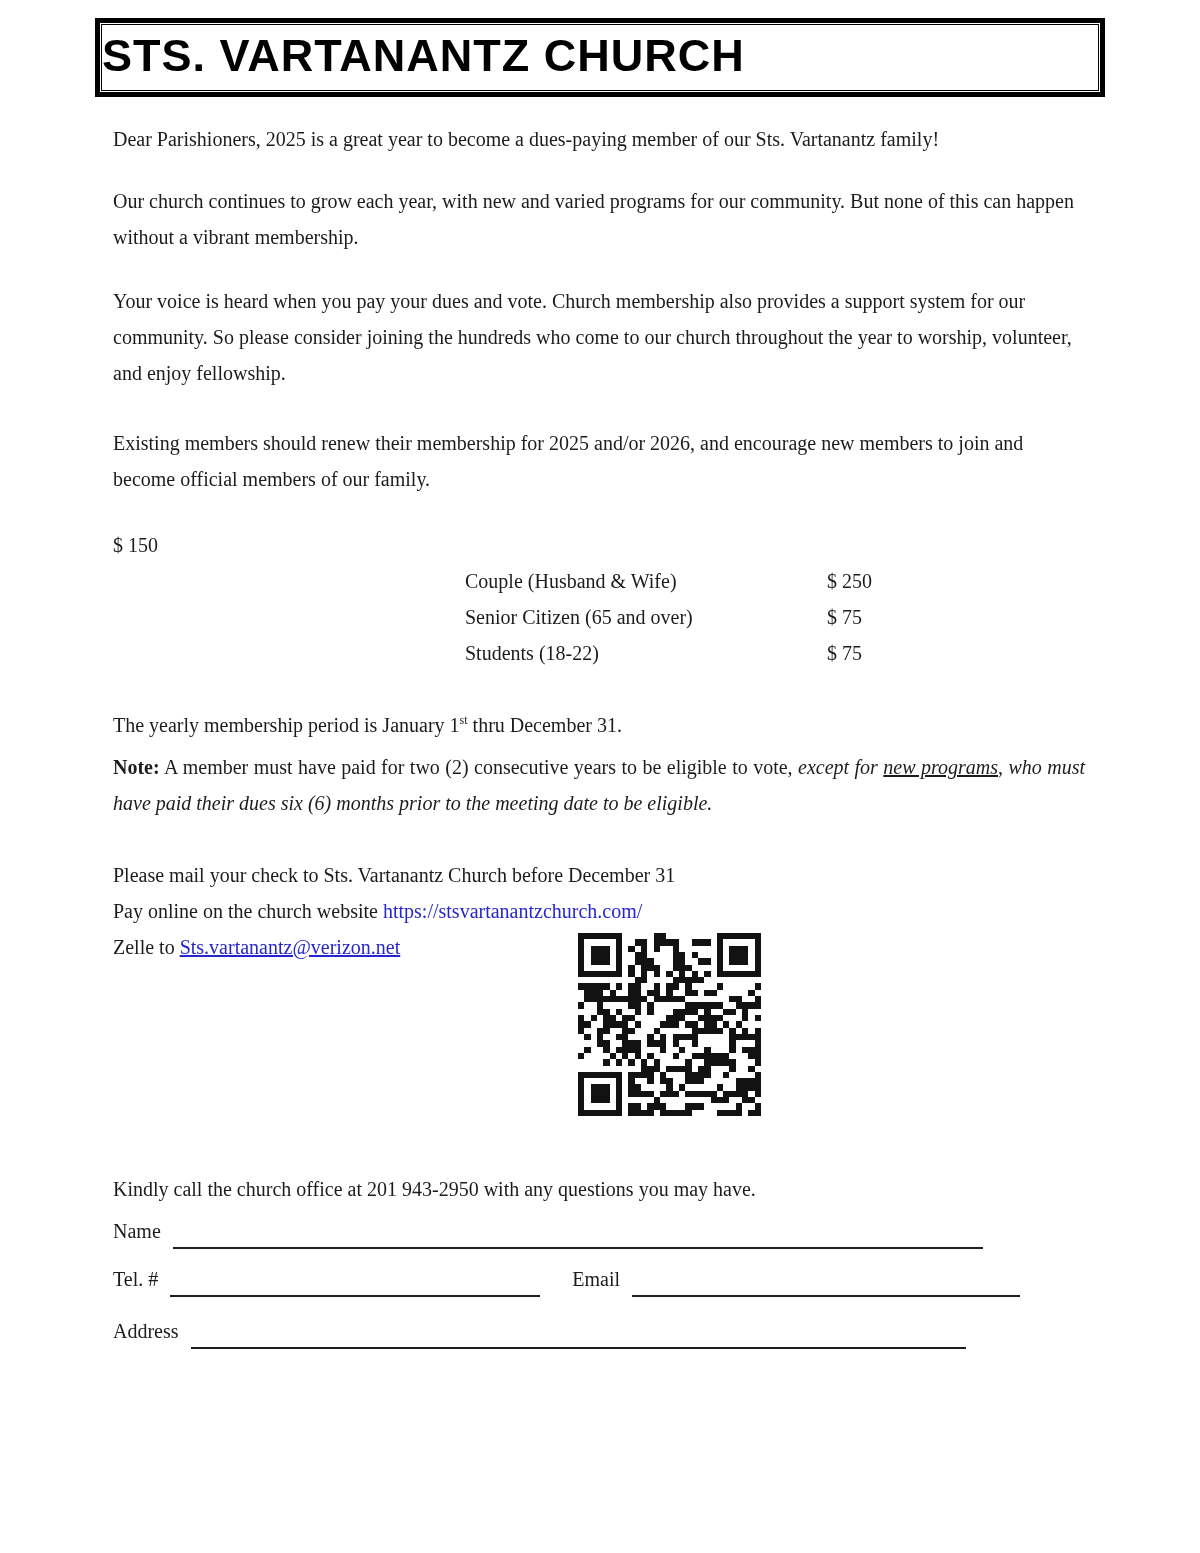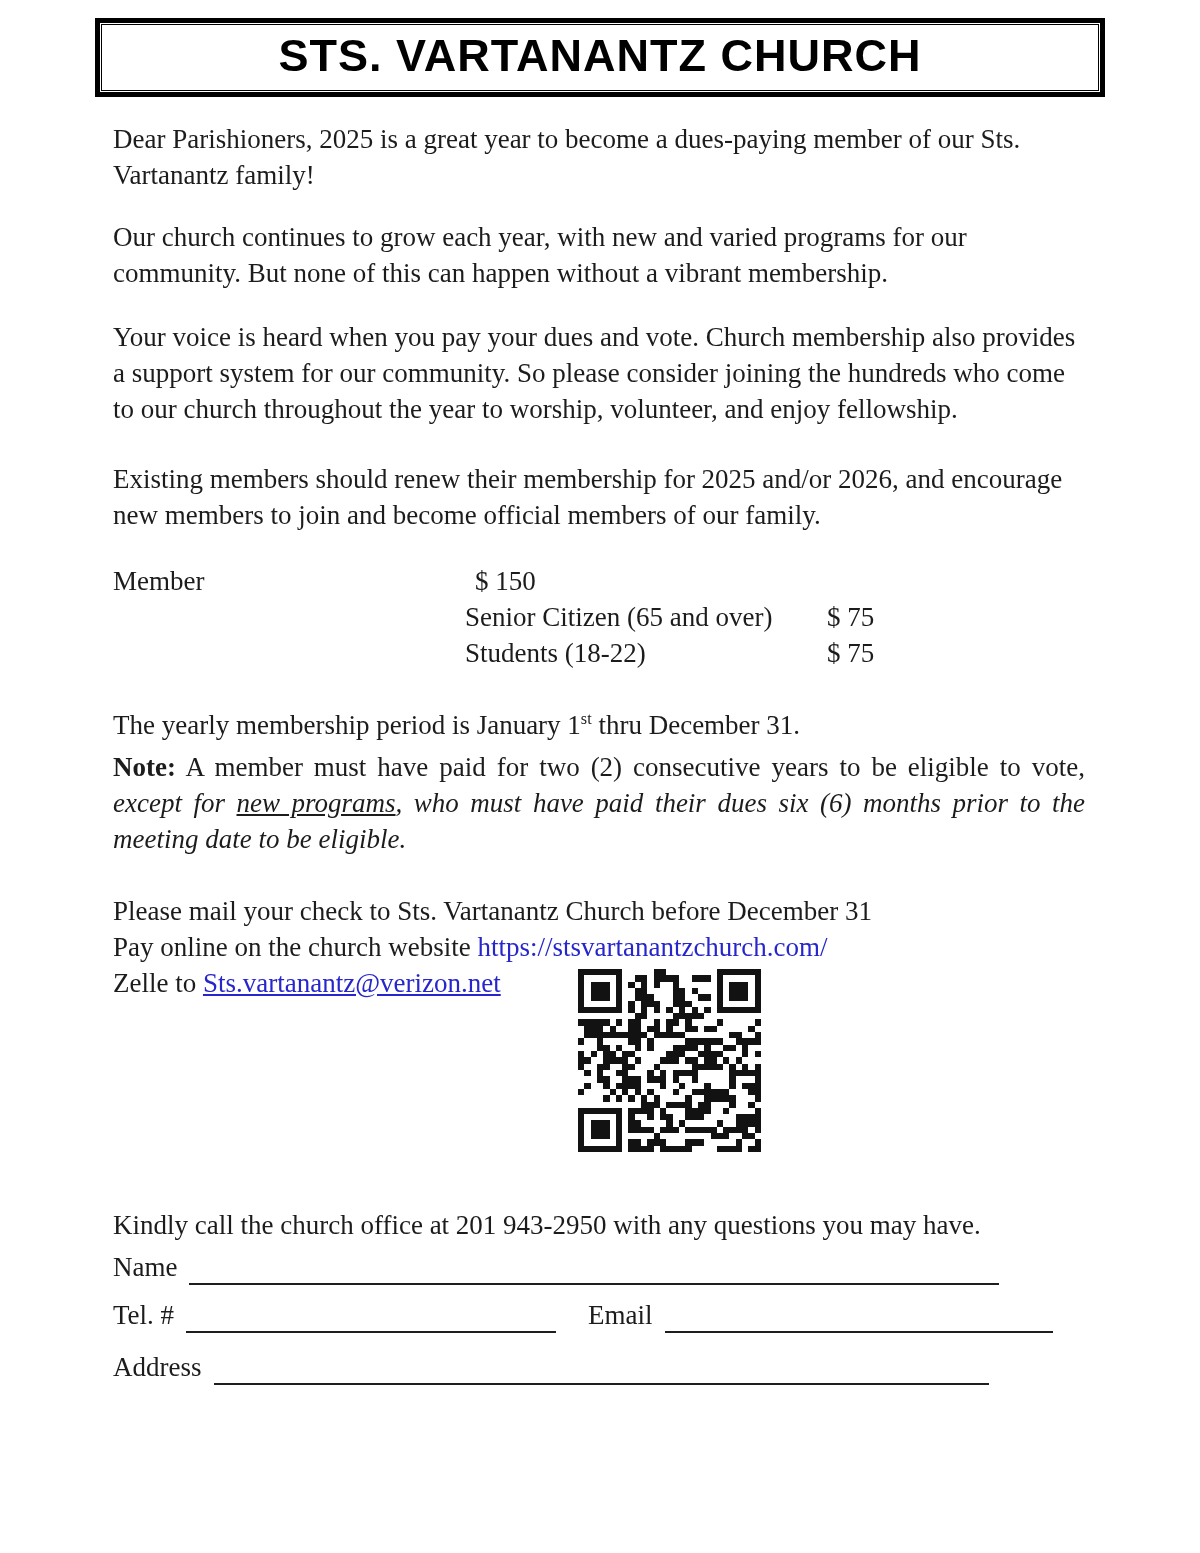--- a/index.html
+++ b/index.html
@@ -8,30 +8,30 @@
   body {
     width: 1200px; height: 1553px; margin: 0 auto; overflow: hidden;
     font-family: "Liberation Serif", serif; color: var(--ink);
   }
   .titlebox {
     margin: 18px 95px 0 95px;
     border: 5px solid #000;
   }
   .titlebox-inner {
     border: 1px solid #000; margin: 1px;
-    text-align: center; padding: 4px 0 8px 0;
+    padding: 4px 0 8px 0;
   }
   .title-line {
     font-family: "Liberation Sans", sans-serif;
     font-weight: 700; font-size: 45px; line-height: 53px;
     letter-spacing: 1px; color: #000;
   }
   .content {
     padding: 0 115px 0 113px;
-    font-size: 27px; line-height: 36px;
+    font-size: 20px; line-height: 36px;
   }
   .para { margin-top: 26px; }
   .para.first { margin-top: 24px; }
   .para.voice { margin-top: 28px; }
   .para.renew { margin-top: 34px; }
   .dues { margin-top: 30px; }
   .dues-row { display: flex; }
   .dues-col-label { width: 352px; flex: 0 0 352px; }
   .dues-col-cat { width: 362px; flex: 0 0 362px; }
   .dues-col-amt { flex: 1; }
@@ -78,22 +78,26 @@
   <p class="para first">Dear Parishioners, 2025 is a great year to become a dues-paying member of our Sts. Vartanantz family!</p>
 
   <p class="para">Our church continues to grow each year, with new and varied programs for our community.  But none of this can happen without a vibrant membership.</p>
 
   <p class="para voice">Your voice is heard when you pay your dues and vote. Church membership also provides a support system for our community. So please consider joining the hundreds who come to our church throughout the year to worship, volunteer, and enjoy fellowship.</p>
 
   <p class="para renew">Existing members should renew their membership for 2025 and/or 2026, and encourage new members to join and become official members of our family.</p>
 
   <div class="dues">
     <div class="dues-row">
-      <span class="dues-col-cat">Member</span>
       <span class="dues-col-amt">$ 150</span>
+    </div>
+    <div class="dues-row">
+      <span class="dues-col-label"></span>
+      <span class="dues-col-cat">Couple (Husband &amp; Wife)</span>
+      <span class="dues-col-amt">$ 250</span>
     </div>
     <div class="dues-row">
       <span class="dues-col-label"></span>
       <span class="dues-col-cat">Senior Citizen (65 and over)</span>
       <span class="dues-col-amt">$ 75</span>
     </div>
     <div class="dues-row">
       <span class="dues-col-label"></span>
       <span class="dues-col-cat">Students (18-22)</span>
       <span class="dues-col-amt">$ 75</span>

